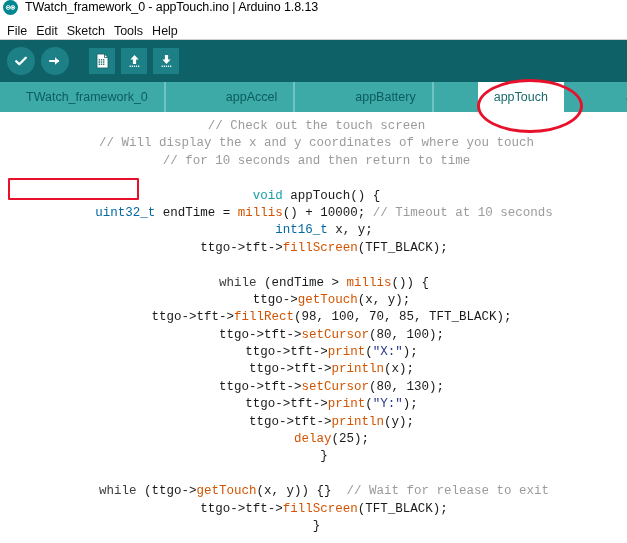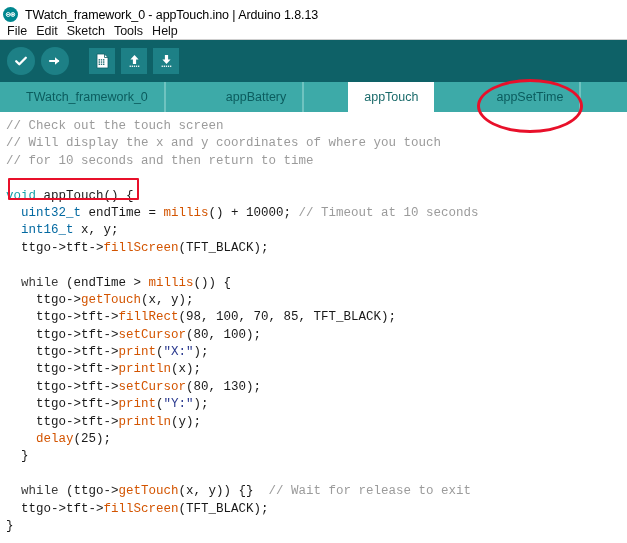--- a/index.html
+++ b/index.html
@@ -16,21 +16,21 @@
     width: 627px;
     height: 543px;
     background: #ffffff;
   }
 
   
   .titlebar {
     height: 22px;
     background: #ffffff;
     display: flex;
-    align-items: flex-end;
+    align-items: flex-start;
     padding-left: 3px;
   }
   .app-logo {
     width: 15px; height: 15px;
     border-radius: 50%;
     background: #00878f;
     display: inline-flex;
     align-items: center;
     justify-content: center;
     margin-right: 7px;
@@ -127,20 +127,21 @@
   
   .editor {
     position: absolute;
     top: 112px;
     left: 0;
     right: 0;
     bottom: 0;
     background: #ffffff;
     padding: 6px 0 16px 6px;
     overflow: hidden;
+    text-align: center;
   }
   .code {
     font-family: "Liberation Mono", "DejaVu Sans Mono", monospace;
     font-size: 12.5px;
     line-height: 17.4px;
     white-space: pre;
     color: #1a1a1a;
   }
   .ln { height: 17.4px; white-space: pre; }
   .c-comment { color: #9b9b9b; }
@@ -260,20 +261,21 @@
             <rect x="8.9" y="12.6" width="1.3" height="1.3"></rect>
             <rect x="11.0" y="12.6" width="1.3" height="1.3"></rect>
           </g>
         </svg>
       </span>
     </div>
   </div>
 
   <div class="tabbar">
     <div class="tab">TWatch_framework_0</div>
+    <div class="tab">appAccel</div>
     <div class="tab">appBattery</div>
     <div class="tab active">appTouch</div>
     <div class="tab">appSetTime</div>
 
   </div>
 
   <div class="editor">
     <div class="code" id="code-root"><div class="ln"><span class="c-comment">// Check out the touch screen</span></div><div class="ln"><span class="c-comment">// Will display the x and y coordinates of where you touch</span></div><div class="ln"><span class="c-comment">// for 10 seconds and then return to time</span></div><div class="ln">&nbsp;</div><div class="ln"><span class="c-keyword">void</span><span class="c-plain"> appTouch() {</span></div><div class="ln"><span class="c-plain">  </span><span class="c-type">uint32_t</span><span class="c-plain"> endTime = </span><span class="c-func">millis</span><span class="c-plain">() + 10000; </span><span class="c-comment">// Timeout at 10 seconds</span></div><div class="ln"><span class="c-plain">  </span><span class="c-type">int16_t</span><span class="c-plain"> x, y;</span></div><div class="ln"><span class="c-plain">  ttgo-&gt;tft-&gt;</span><span class="c-func">fillScreen</span><span class="c-plain">(TFT_BLACK);</span></div><div class="ln">&nbsp;</div><div class="ln"><span class="c-plain">  </span><span class="c-ctrl">while</span><span class="c-plain"> (endTime &gt; </span><span class="c-func">millis</span><span class="c-plain">()) {</span></div><div class="ln"><span class="c-plain">    ttgo-&gt;</span><span class="c-func">getTouch</span><span class="c-plain">(x, y);</span></div><div class="ln"><span class="c-plain">    ttgo-&gt;tft-&gt;</span><span class="c-func">fillRect</span><span class="c-plain">(98, 100, 70, 85, TFT_BLACK);</span></div><div class="ln"><span class="c-plain">    ttgo-&gt;tft-&gt;</span><span class="c-func">setCursor</span><span class="c-plain">(80, 100);</span></div><div class="ln"><span class="c-plain">    ttgo-&gt;tft-&gt;</span><span class="c-func">print</span><span class="c-plain">(</span><span class="c-string">"X:"</span><span class="c-plain">);</span></div><div class="ln"><span class="c-plain">    ttgo-&gt;tft-&gt;</span><span class="c-func">println</span><span class="c-plain">(x);</span></div><div class="ln"><span class="c-plain">    ttgo-&gt;tft-&gt;</span><span class="c-func">setCursor</span><span class="c-plain">(80, 130);</span></div><div class="ln"><span class="c-plain">    ttgo-&gt;tft-&gt;</span><span class="c-func">print</span><span class="c-plain">(</span><span class="c-string">"Y:"</span><span class="c-plain">);</span></div><div class="ln"><span class="c-plain">    ttgo-&gt;tft-&gt;</span><span class="c-func">println</span><span class="c-plain">(y);</span></div><div class="ln"><span class="c-plain">    </span><span class="c-func">delay</span><span class="c-plain">(25);</span></div><div class="ln"><span class="c-plain">  }</span></div><div class="ln">&nbsp;</div><div class="ln"><span class="c-plain">  </span><span class="c-ctrl">while</span><span class="c-plain"> (ttgo-&gt;</span><span class="c-func">getTouch</span><span class="c-plain">(x, y)) {}  </span><span class="c-comment">// Wait for release to exit</span></div><div class="ln"><span class="c-plain">  ttgo-&gt;tft-&gt;</span><span class="c-func">fillScreen</span><span class="c-plain">(TFT_BLACK);</span></div><div class="ln"><span class="c-plain">}</span></div></div>
   </div>
 

